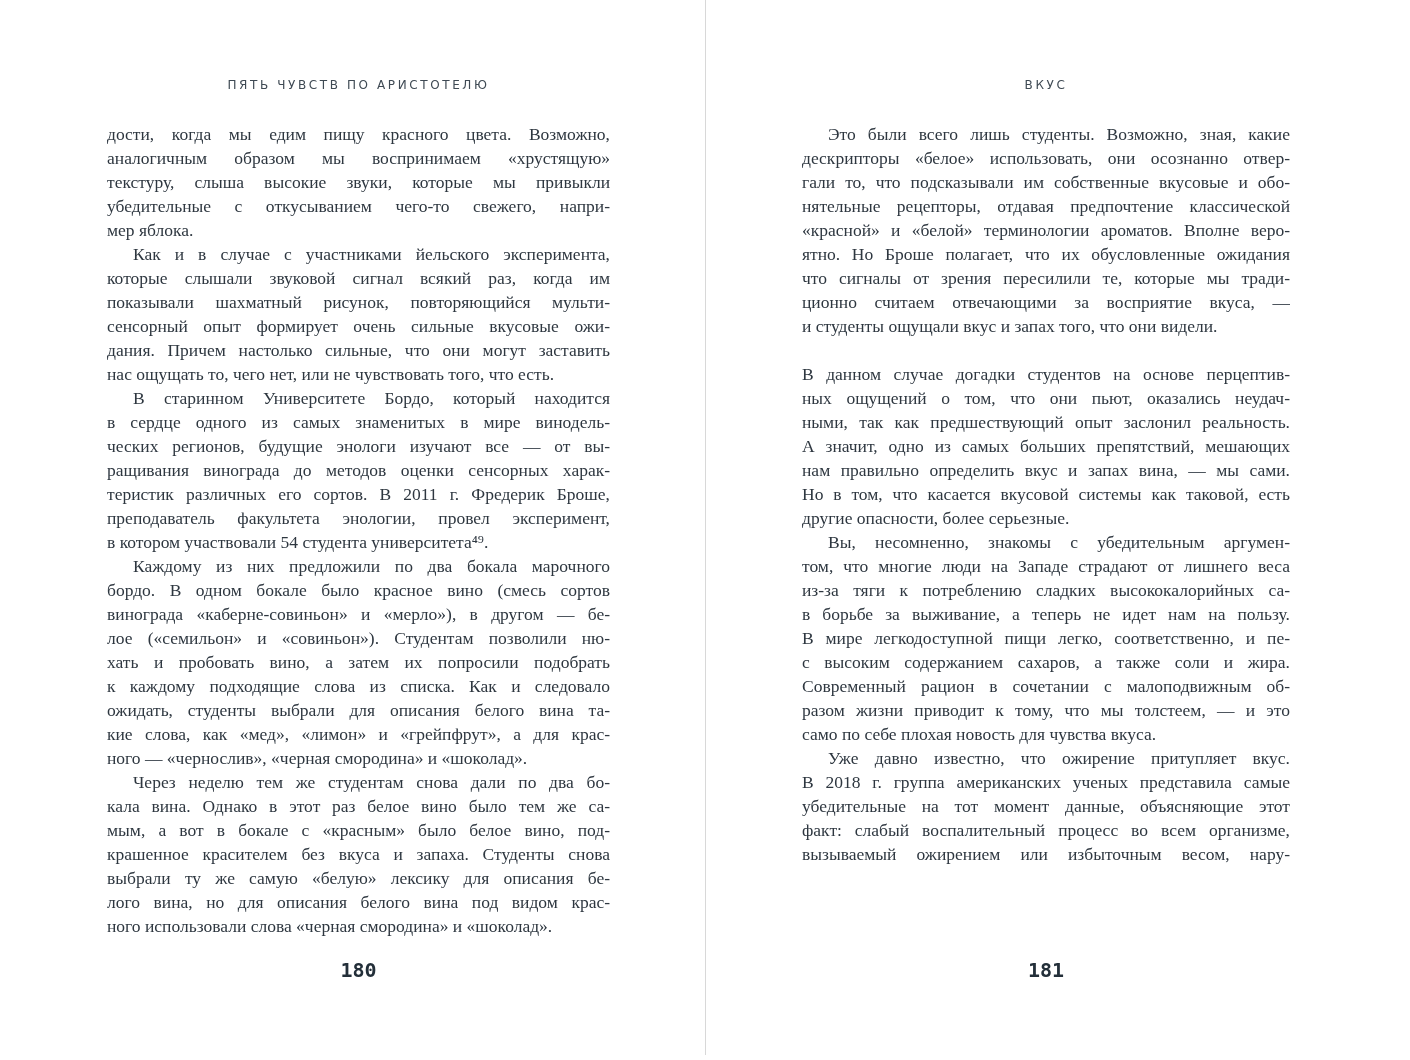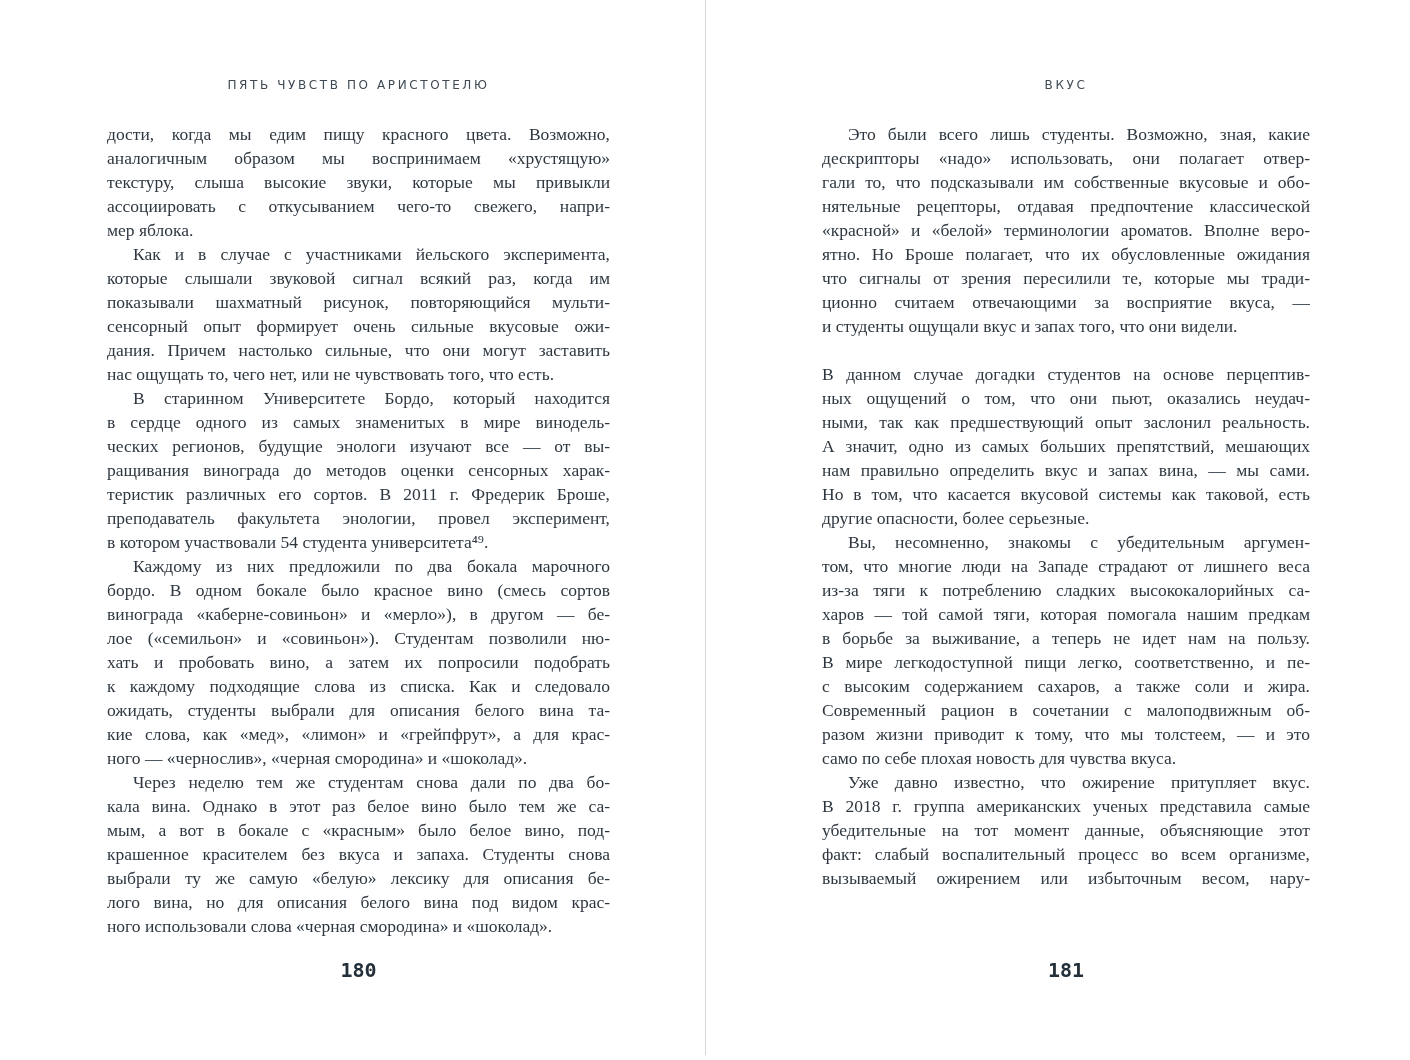--- a/index.html
+++ b/index.html
@@ -23,21 +23,21 @@
     color: var(--text-color);
   }
   .divider {
     position: absolute;
     left: 705px; top: 0;
     width: 1px; height: 1055px;
     background: var(--divider-color);
   }
   .page { position: absolute; top: 0; height: 1060px; }
   .page.left  { left: 107px; width: 503px; }
-  .page.right { left: 802px; width: 488px; margin-left: 20px; }
+  .page.right { left: 802px; width: 488px; }
   .running-head {
     position: absolute; top: 78px; left: 0; right: 0;
     text-align: center;
     font-family: "DejaVu Sans", "Liberation Sans", sans-serif;
     font-size: 12px; line-height: 14px;
     letter-spacing: 2.6px;
     color: var(--header-color);
     white-space: nowrap;
   }
   .body-text { position: absolute; top: 122px; left: 0; right: 0; }
@@ -68,21 +68,21 @@
 
   <div class="divider"></div>
 
   <div class="page left">
     <div class="running-head">ПЯТЬ ЧУВСТВ ПО АРИСТОТЕЛЮ</div>
     <div class="body-text">
         <div class="para">
           <div class="line">дости, когда мы едим пищу красного цвета. Возможно,</div>
           <div class="line">аналогичным образом мы воспринимаем «хрустящую»</div>
           <div class="line">текстуру, слыша высокие звуки, которые мы привыкли</div>
-          <div class="line">ассоциировать с откусыванием чего-то свежего, напри-</div>
+          <div class="line">убедительные с откусыванием чего-то свежего, напри-</div>
           <div class="line lastline">мер яблока.</div>
         </div>
         <div class="para">
           <div class="line indent">Как и в случае с участниками йельского эксперимента,</div>
           <div class="line">которые слышали звуковой сигнал всякий раз, когда им</div>
           <div class="line">показывали шахматный рисунок, повторяющийся мульти-</div>
           <div class="line">сенсорный опыт формирует очень сильные вкусовые ожи-</div>
           <div class="line">дания. Причем настолько сильные, что они могут заставить</div>
           <div class="line lastline">нас ощущать то, чего нет, или не чувствовать того, что есть.</div>
         </div>
@@ -117,21 +117,21 @@
         </div>
       </div>
     <div class="page-number">180</div>
   </div>
 
   <div class="page right">
     <div class="running-head">ВКУС</div>
     <div class="body-text">
         <div class="para">
           <div class="line indent">Это были всего лишь студенты. Возможно, зная, какие</div>
-          <div class="line">дескрипторы «надо» использовать, они полагает отвер-</div>
+          <div class="line">дескрипторы «белое» использовать, они осознанно отвер-</div>
           <div class="line">гали то, что подсказывали им собственные вкусовые и обо-</div>
           <div class="line">нятельные рецепторы, отдавая предпочтение классической</div>
           <div class="line">«красной» и «белой» терминологии ароматов. Вполне веро-</div>
           <div class="line">ятно. Но Броше полагает, что их обусловленные ожидания</div>
           <div class="line">что сигналы от зрения пересилили те, которые мы тради-</div>
           <div class="line">ционно считаем отвечающими за восприятие вкуса, —</div>
           <div class="line lastline">и студенты ощущали вкус и запах того, что они видели.</div>
         </div>
         <div class="para space-before">
           <div class="line">В данном случае догадки студентов на основе перцептив-</div>
@@ -139,21 +139,20 @@
           <div class="line">ными, так как предшествующий опыт заслонил реальность.</div>
           <div class="line">А значит, одно из самых больших препятствий, мешающих</div>
           <div class="line">нам правильно определить вкус и запах вина, — мы сами.</div>
           <div class="line">Но в том, что касается вкусовой системы как таковой, есть</div>
           <div class="line lastline">другие опасности, более серьезные.</div>
         </div>
         <div class="para">
           <div class="line indent">Вы, несомненно, знакомы с убедительным аргумен-</div>
           <div class="line">том, что многие люди на Западе страдают от лишнего веса</div>
           <div class="line">из-за тяги к потреблению сладких высококалорийных са-</div>
-          <div class="line">харов — той самой тяги, которая помогала нашим предкам</div>
           <div class="line">в борьбе за выживание, а теперь не идет нам на пользу.</div>
           <div class="line">В мире легкодоступной пищи легко, соответственно, и пе-</div>
           <div class="line">с высоким содержанием сахаров, а также соли и жира.</div>
           <div class="line">Современный рацион в сочетании с малоподвижным об-</div>
           <div class="line">разом жизни приводит к тому, что мы толстеем, — и это</div>
           <div class="line lastline">само по себе плохая новость для чувства вкуса.</div>
         </div>
         <div class="para">
           <div class="line indent">Уже давно известно, что ожирение притупляет вкус.</div>
           <div class="line">В 2018 г. группа американских ученых представила самые</div>

